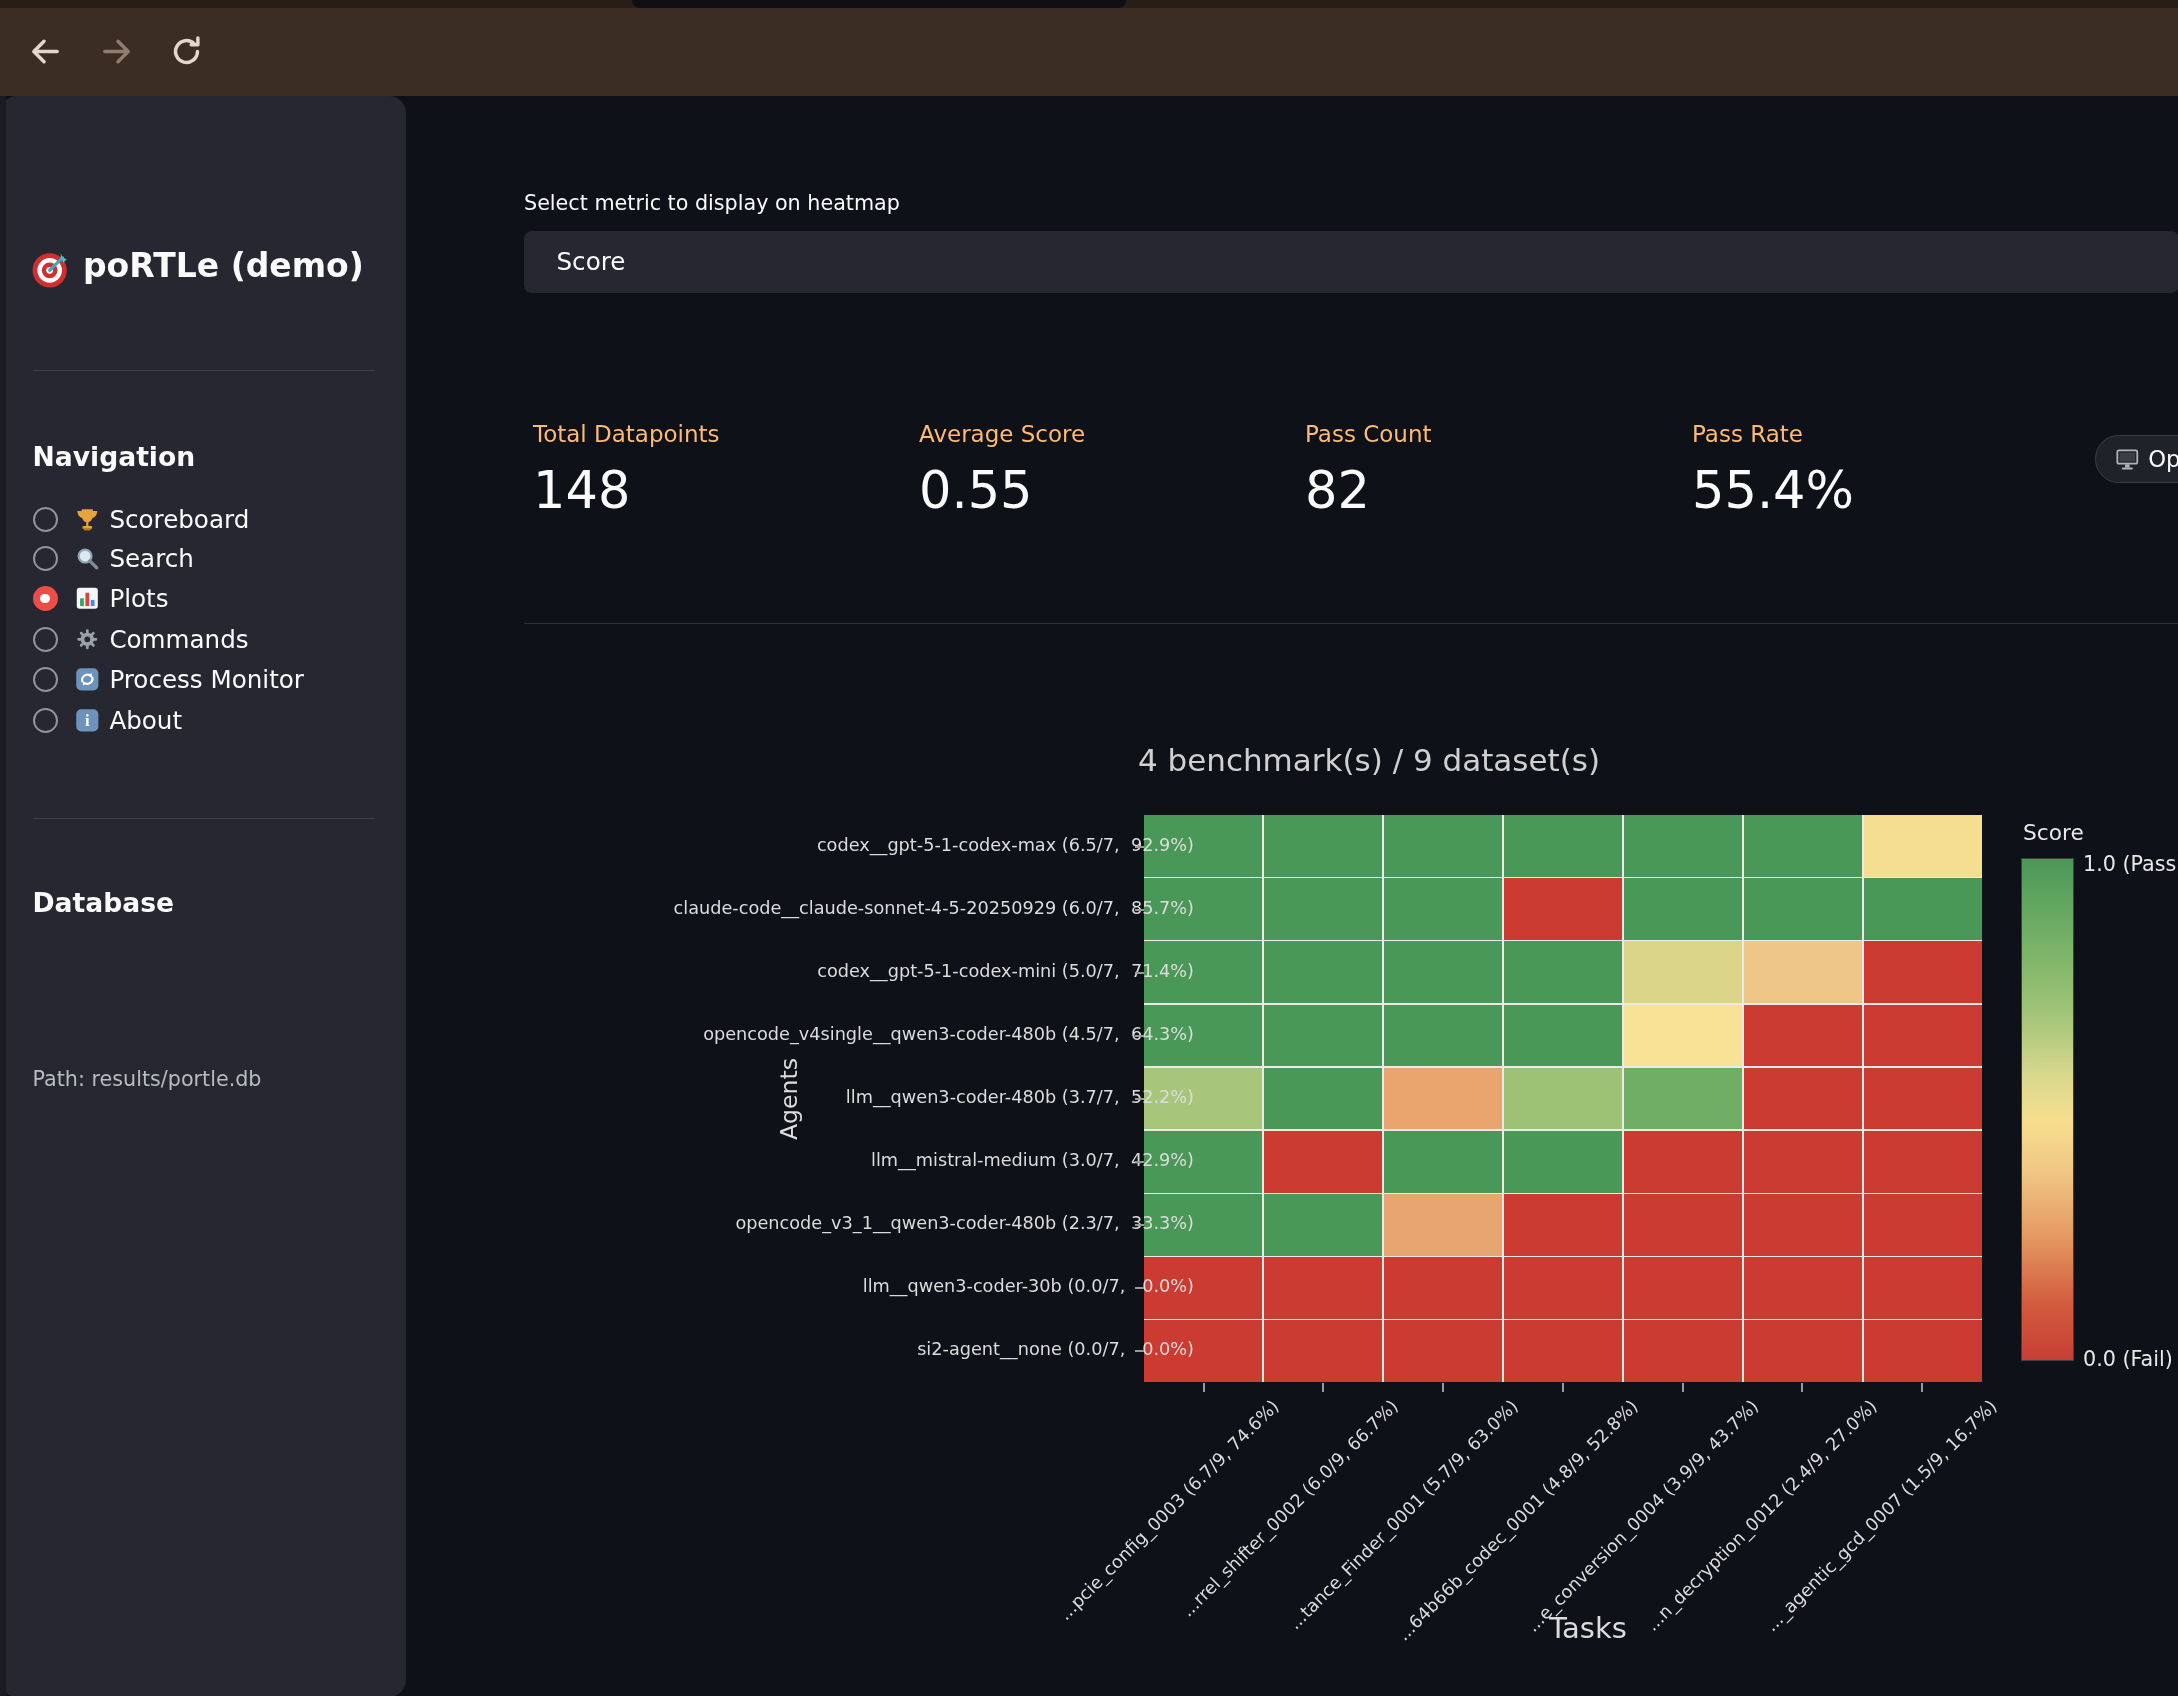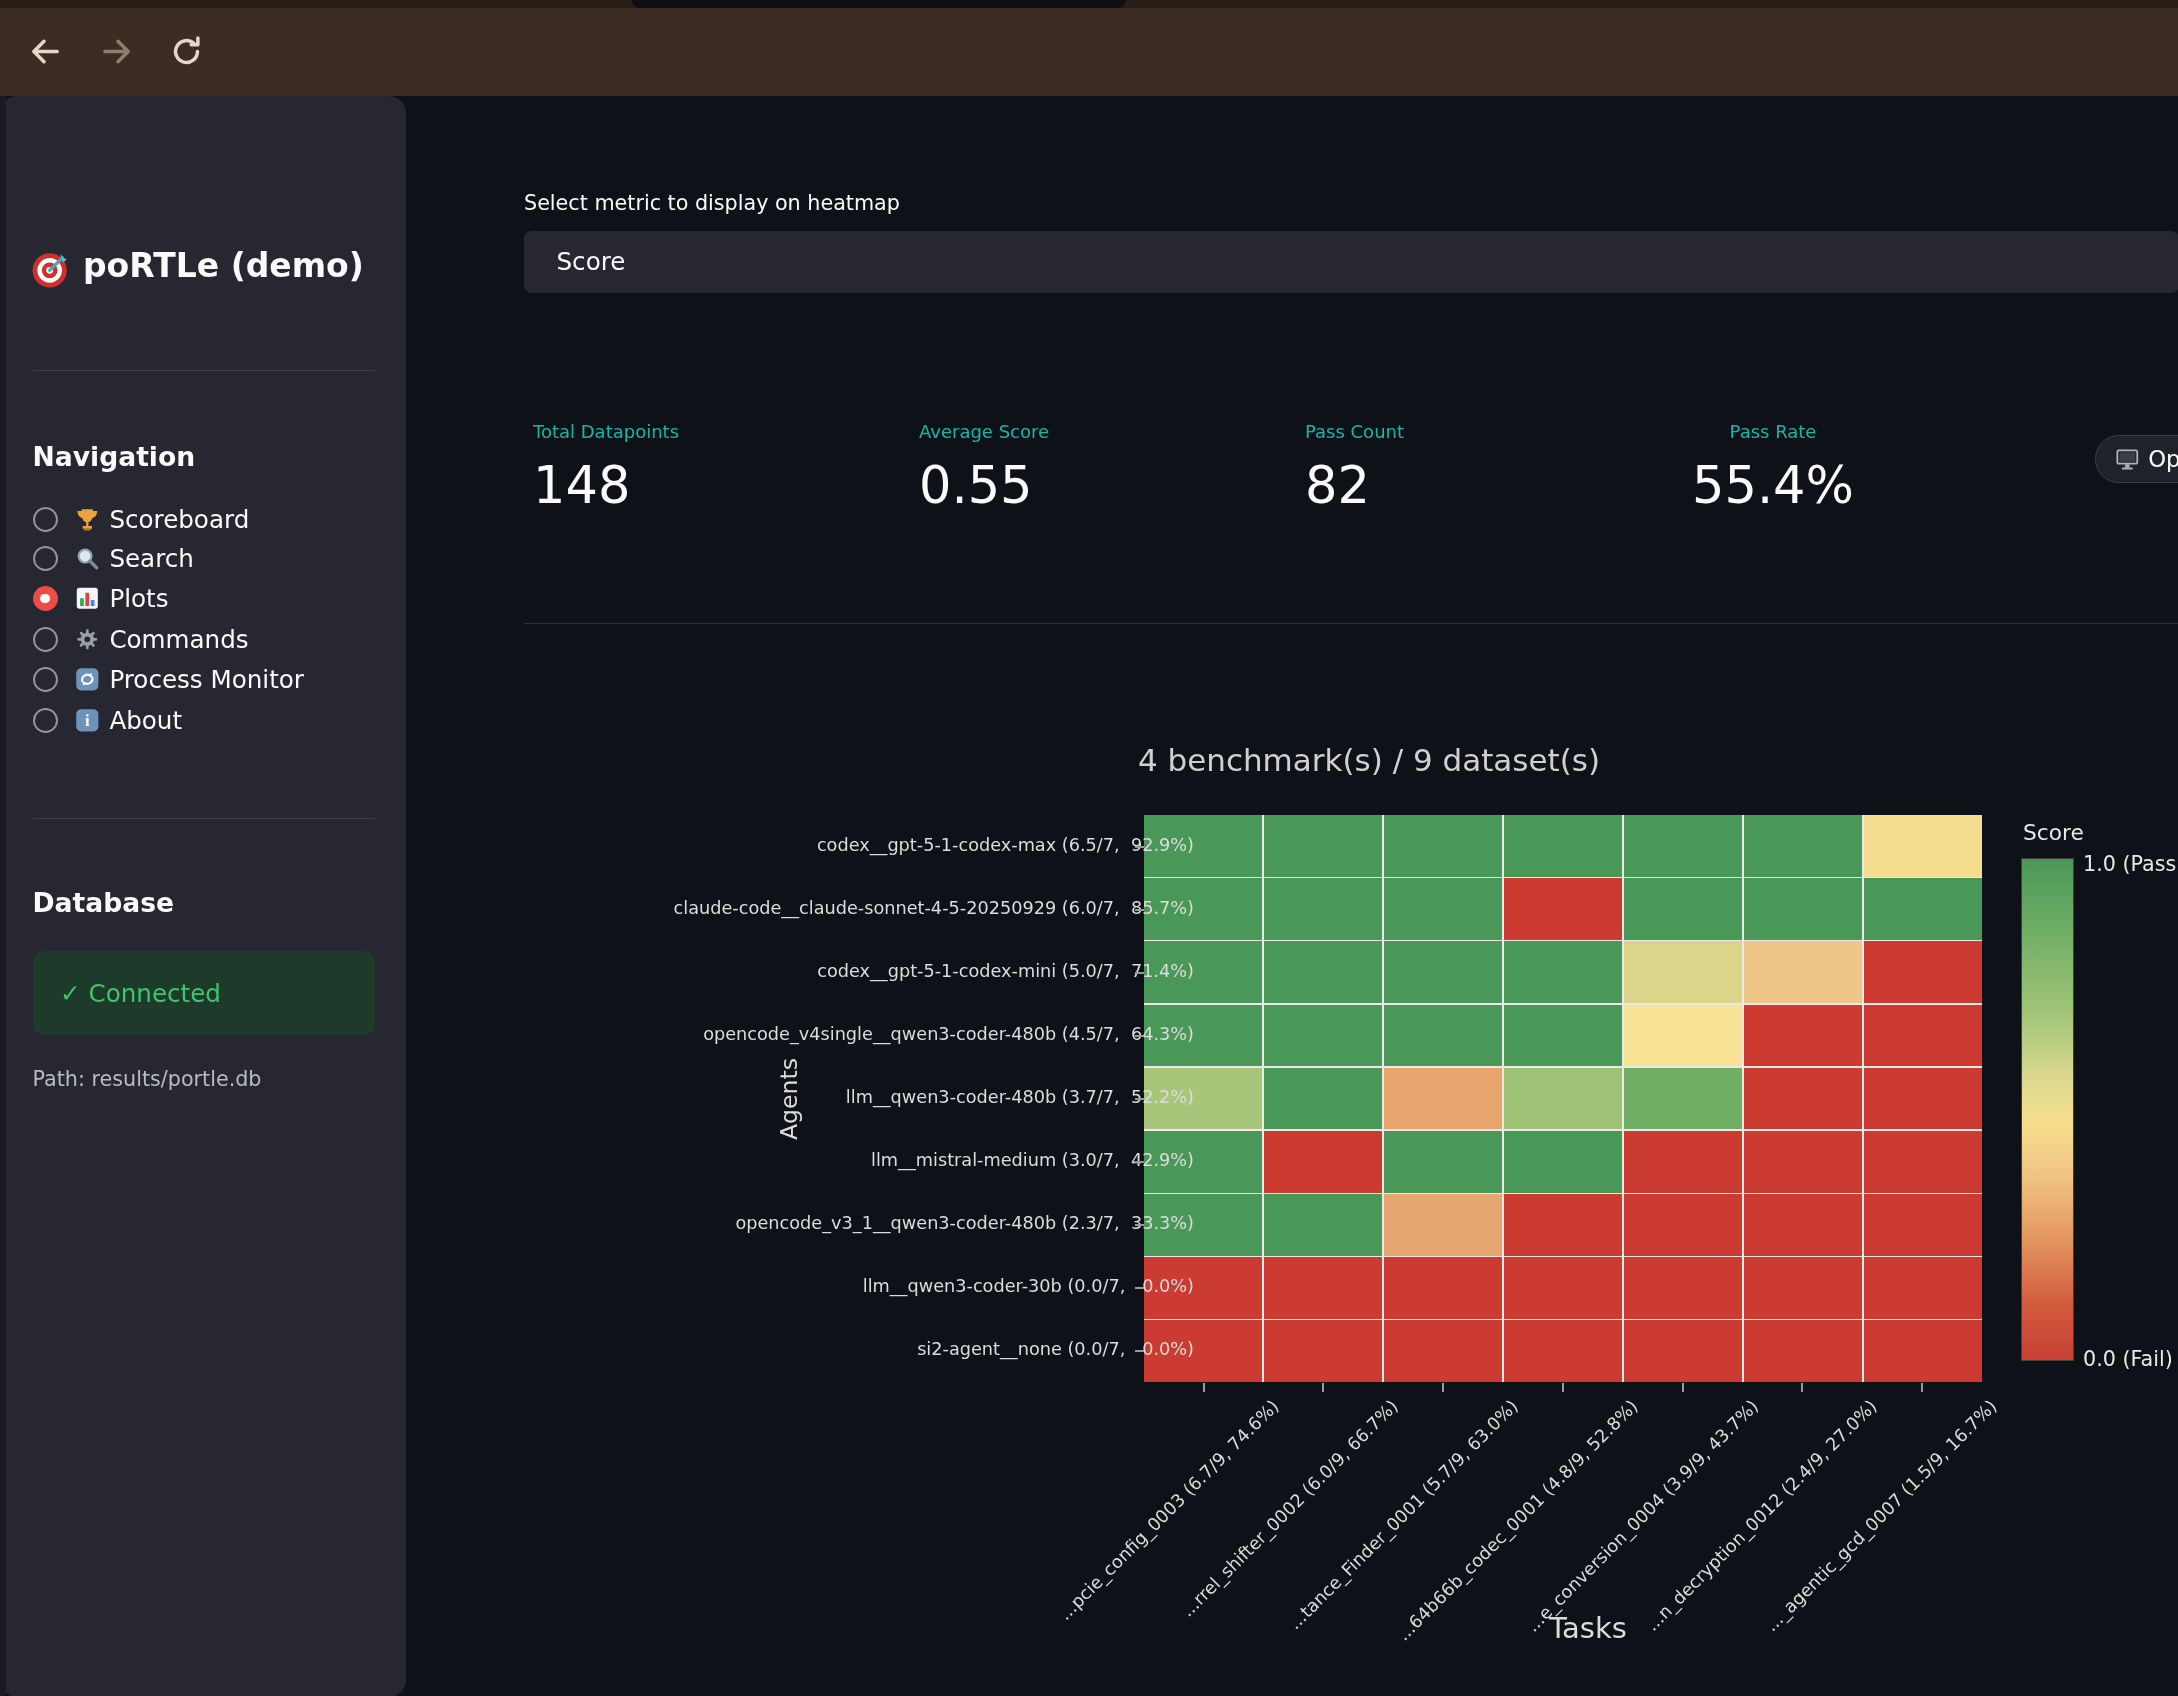--- a/index.html
+++ b/index.html
@@ -32,21 +32,21 @@
   #db-status{position:absolute;left:32.5px;top:855px;width:342px;height:84px;border-radius:9.9px;background:#1d3a2a;
              display:flex;align-items:center;}
   #db-status span{margin-left:27.6px;font-size:24.6px;color:#3fc56d;}
   #db-path{position:absolute;left:32.5px;top:971px;font-size:20.7px;color:#b9bbc3;}
   
   #main{position:absolute;left:406px;top:96px;width:1834px;height:1601px;background:#0e1117;}
   #select-label{position:absolute;left:118px;top:95px;font-size:20.7px;color:#fafafa;}
   #metric-select{position:absolute;left:118px;top:135px;width:1655px;height:62px;background:#262730;border-radius:7.9px;cursor:pointer;}
   #metric-select span{position:absolute;left:32.5px;top:0;height:62px;line-height:62px;font-size:24.6px;color:#fafafa;}
   .metric{position:absolute;top:325px;}
-  .metric .m-label{font-size:18px;color:#14b8a6;text-align:center;}
+  .metric .m-label{font-size:23px;color:#fdba74;}
   .metric .m-value{margin-top:13.8px;font-size:51px;color:#fafafa;}
   #open-btn{position:absolute;left:1689px;top:339px;width:138px;height:48px;border-radius:23.6px;background:#20222a;
             border:1px solid #3b3e47;display:flex;align-items:center;box-sizing:border-box;cursor:pointer;}
   #open-btn .ob-icon{width:26.6px;height:26.6px;margin-left:17.7px;flex:0 0 auto;}
   #open-btn .ob-label{margin-left:7.9px;font-size:22.7px;color:#fafafa;}
   #main-divider{position:absolute;left:118px;top:527px;width:1655px;height:1px;background:#2e3039;}
   
   #chart-title{position:absolute;left:963px;top:646px;transform:translateX(-50%);font-size:31px;color:#d0d0d0;}
   #hm-grid{position:absolute;left:738px;top:719px;width:838px;height:567px;display:grid;gap:1.5px;background:#eceae6;}
   .hm-cell{width:100%;height:100%;}
@@ -176,23 +176,20 @@
             <svg width="26.6" height="26.6" viewBox="0 0 24 24">
               <rect x="2" y="2" width="20" height="20" rx="4.5" fill="#6d93bb"></rect>
               <text x="12" y="17.5" font-family="Liberation Serif, serif" font-size="15" font-weight="bold" fill="#fff" text-anchor="middle">i</text>
             </svg>
           </span>
           <span class="nav-label">About</span>
         </div>
       </div>
     <div class="sb-divider" style="top:722px"></div>
     <div class="sb-heading" style="top:791px">Database</div>
-    <div id="db-status">
-      <span>✓ Connected</span>
-    </div>
     <div id="db-path">Path: results/portle.db</div>
   </div>
 
   <div id="main">
     <div id="select-label">Select metric to display on heatmap</div>
     <div id="metric-select">
       <span>Score</span>
     </div>
 
     <div id="metrics-row">

